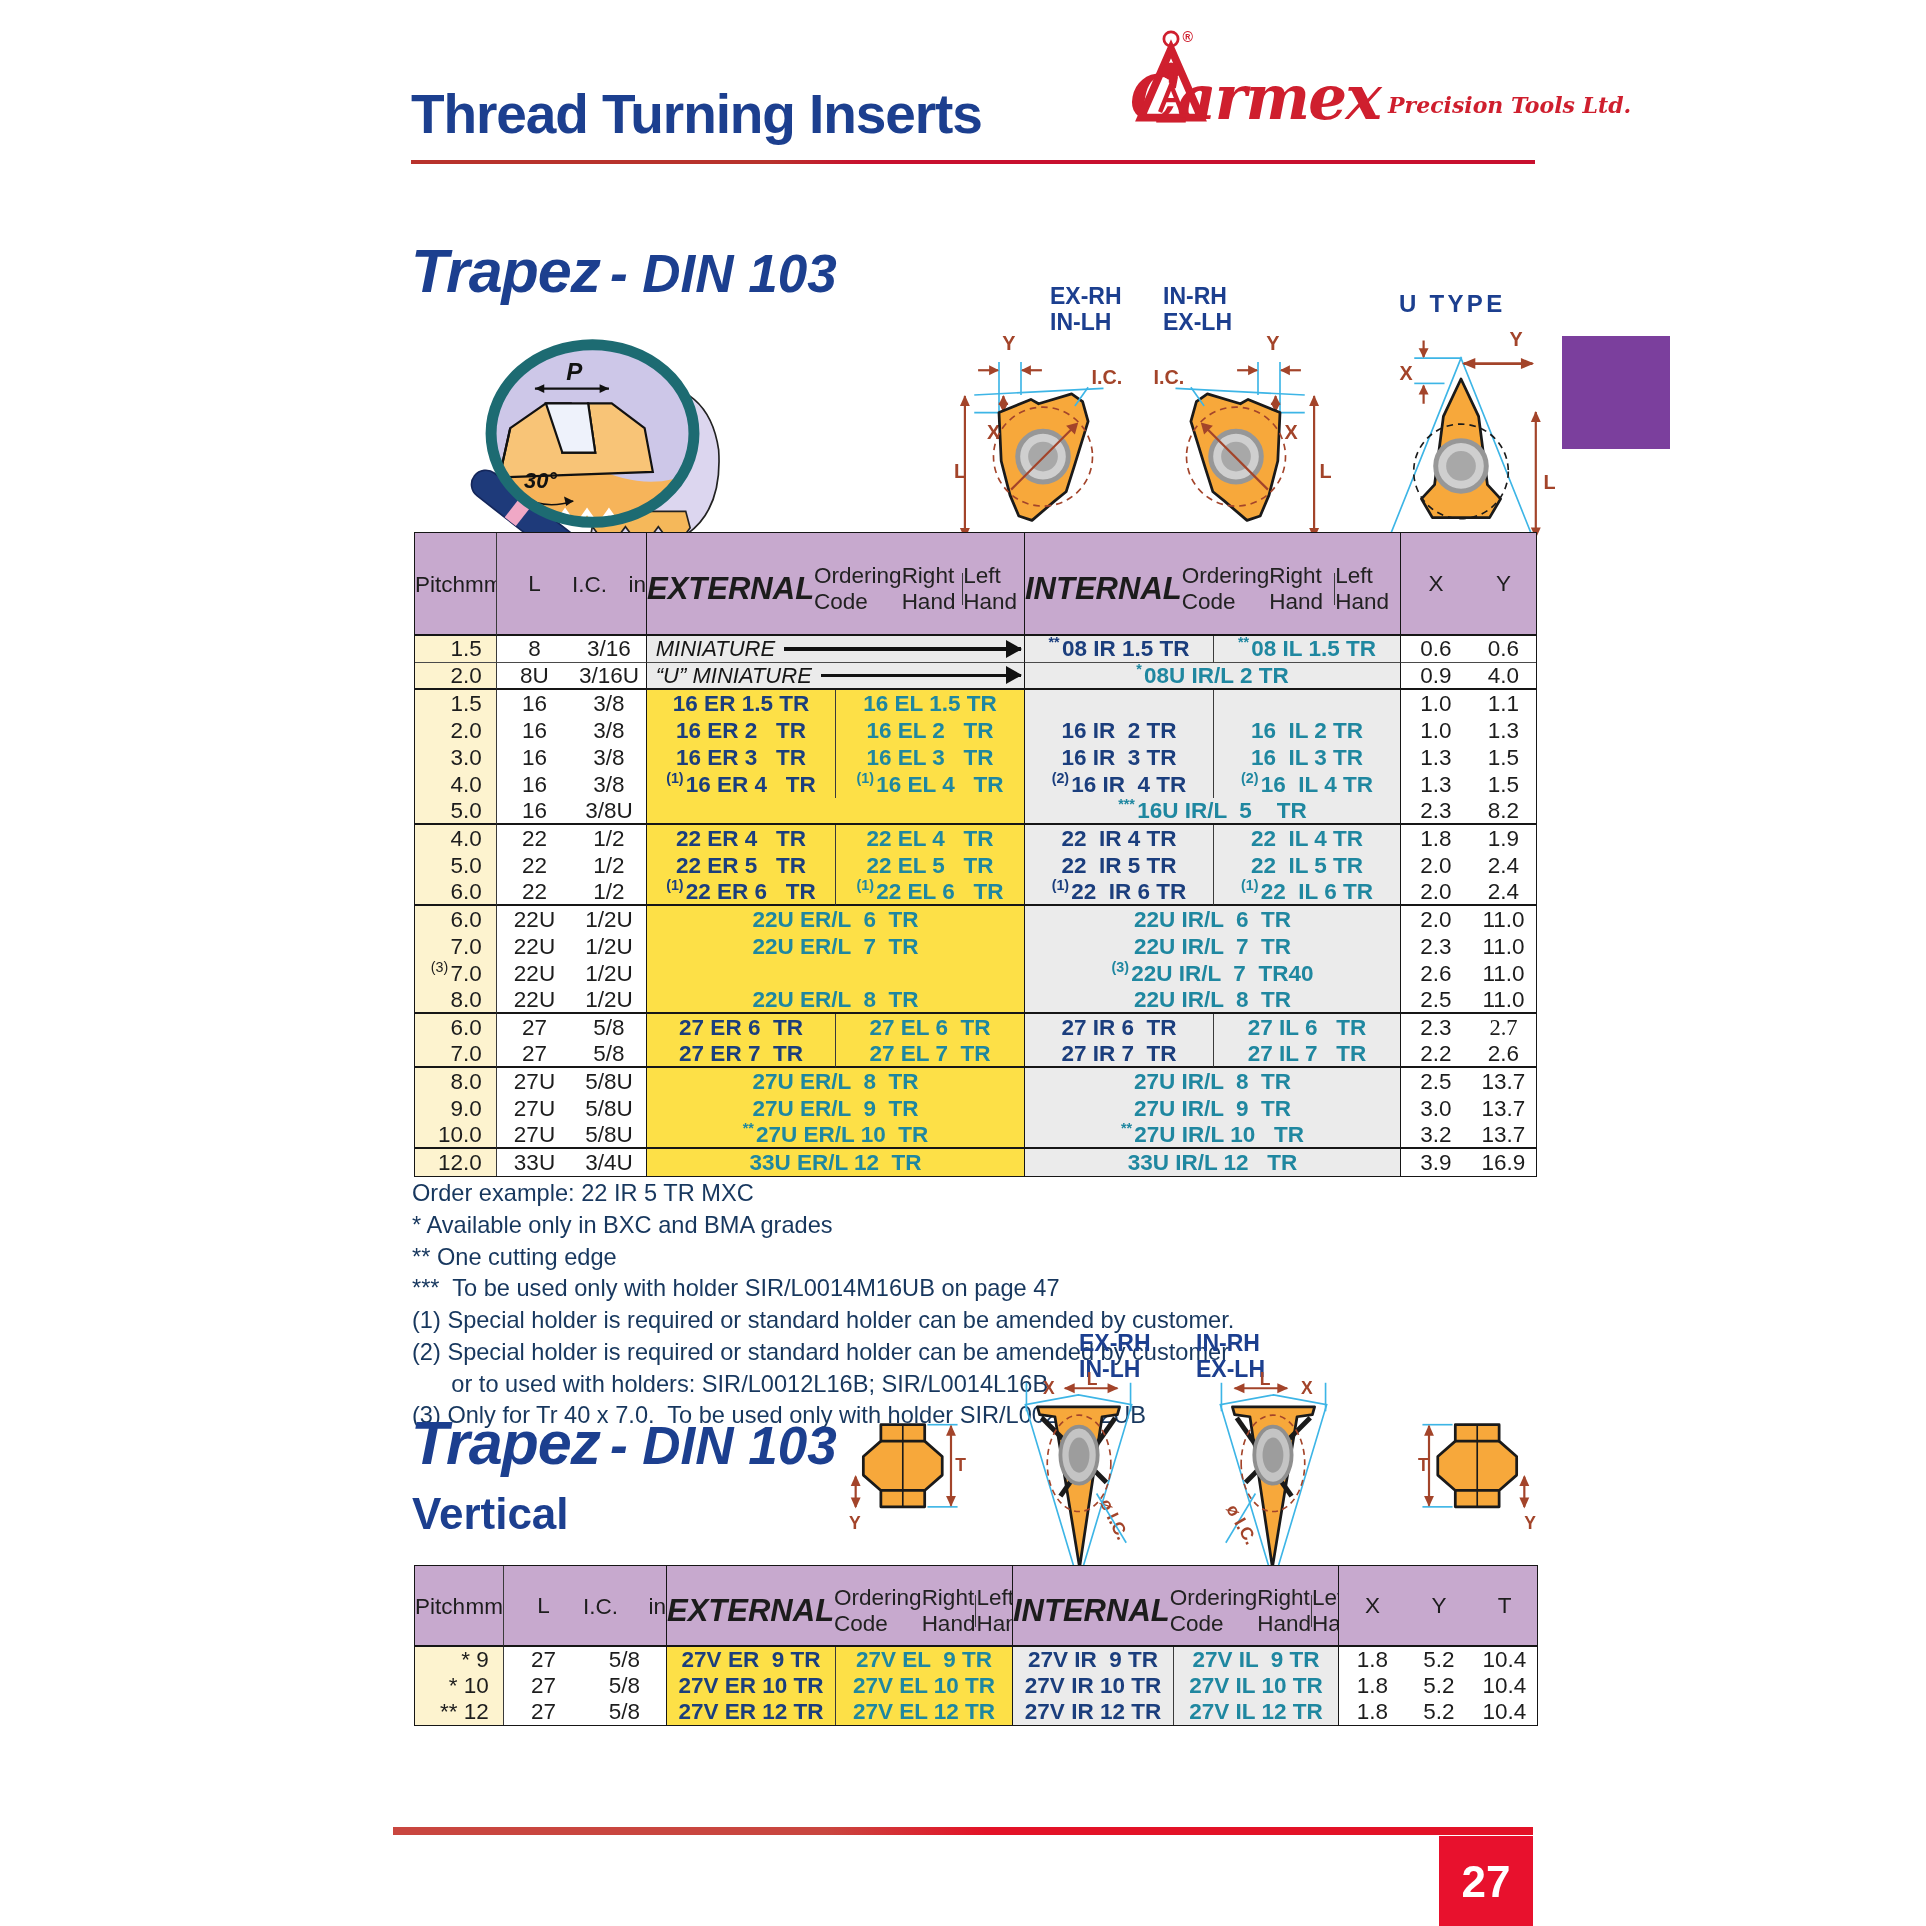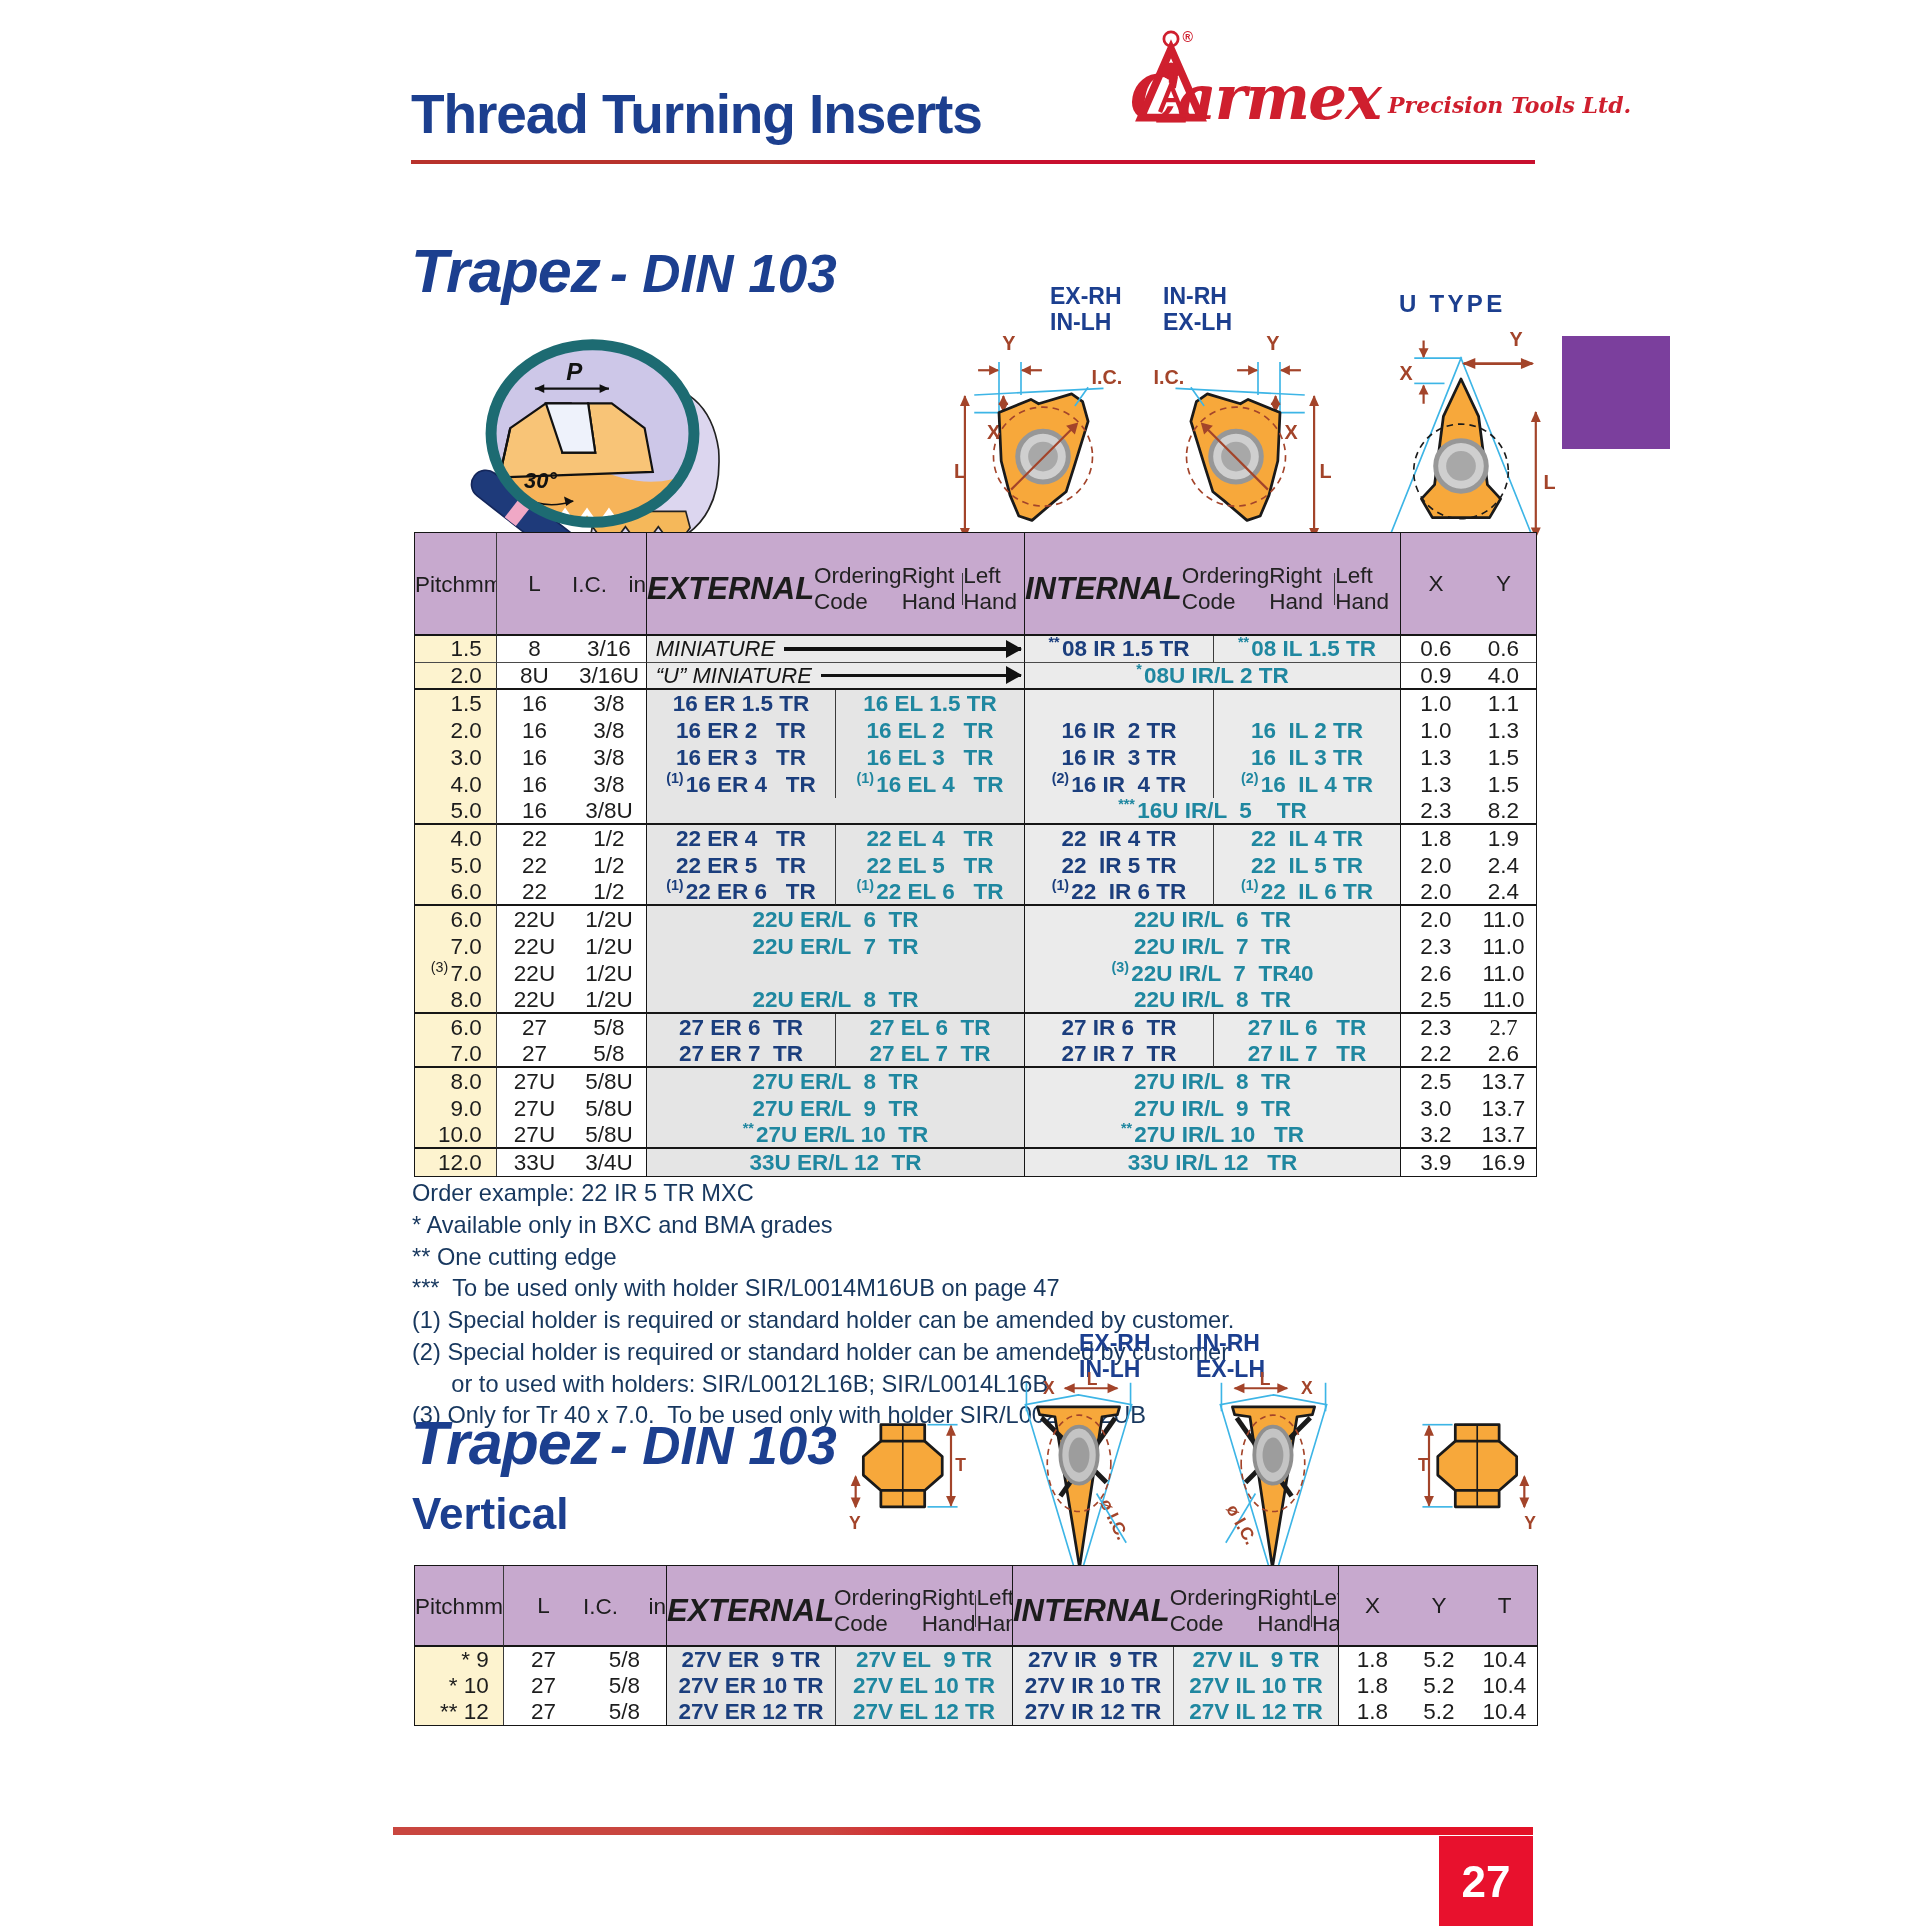--- a/index.html
+++ b/index.html
@@ -30,21 +30,21 @@
   .purple-box{position:absolute;left:1562px;top:336px;width:108px;height:113px;background:#7b3f9d;}
 
   
   .grid-table{position:absolute;display:grid;border:1.6px solid #161616;background:#fff;}
   .t1{left:414px;top:532px;grid-template-columns:81px 76px 74px 189px 189px 189px 187px 71px 65px;
       grid-template-rows:103px repeat(20,27px);}
   .t2{left:414px;top:1565px;grid-template-columns:88px 80px 83px 169px 177px 161px 165px 68px 66px 65px;
       grid-template-rows:81px repeat(3,26px);}
   .cell{display:flex;align-items:center;justify-content:center;font-size:22.5px;color:#1d1d1d;
       overflow:hidden;}
-  .bgY{background:#fdf3cf;} .bgP{background:#e5e5e5;} .bgG{background:#ebebeb;} .bgW{background:#fff;}
+  .bgY{background:#fdf3cf;} .bgP{background:#fde047;} .bgG{background:#ebebeb;} .bgW{background:#fff;}
   .hdr{background:#c7a9ce;}
   .v1{border-left:1.1px solid #3a3a3a;}
   .v2{border-left:1.6px solid #161616;}
   .hb{border-bottom:2.2px solid #161616;}
   .sepThin{border-bottom:1.1px solid #4a4a4a;}
   .sepThick{border-bottom:2.2px solid #161616;}
   .code{font-weight:bold;white-space:pre;}
   .navy{color:#1b3e7d;} .teal{color:#1f87a0;}
   .pitch-cell{justify-content:flex-end;padding-right:14.3px;}
   .cell sup{font-size:14.3px;line-height:0;transform:translateY(-6.6px);margin-right:2.2px;}

